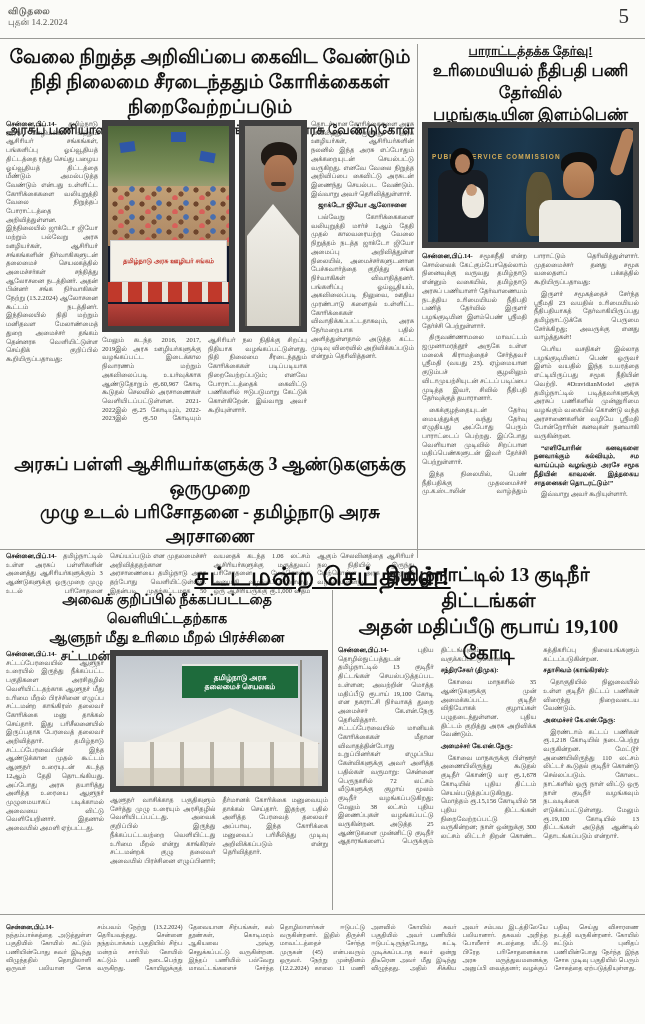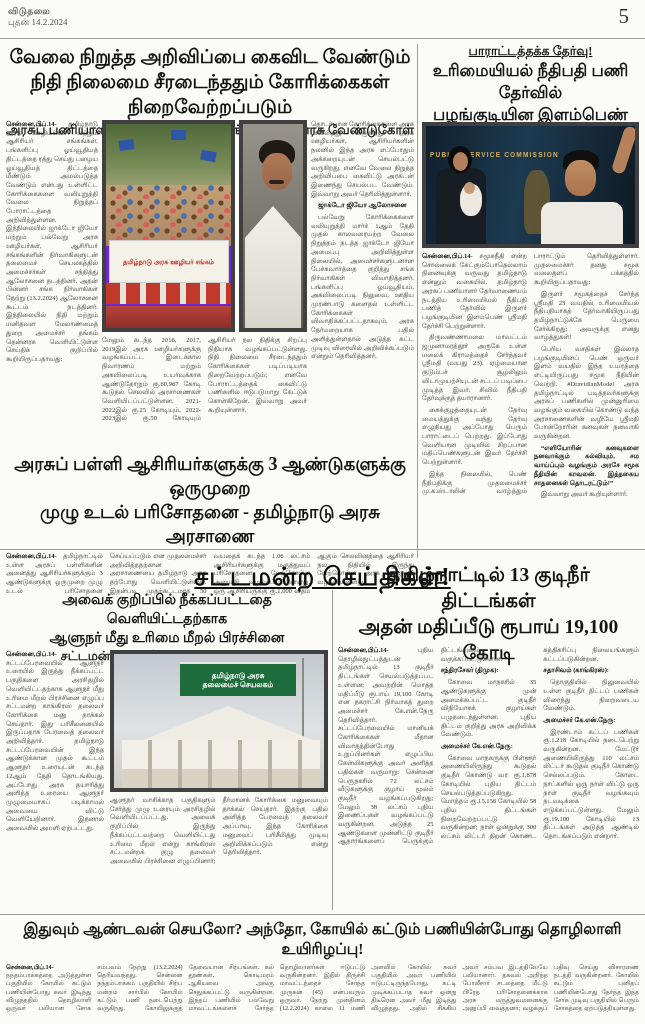--- a/index.html
+++ b/index.html
@@ -28,21 +28,21 @@
   .bt p{margin:0 0 3px 0;text-indent:7px;}
   .bt p.nohang{text-indent:0;}
   .dl{font-weight:bold;color:#101010;}
   .qhead{font-weight:bold;color:#101010;text-indent:0 !important;}
   .bquote{font-weight:bold;color:#161616;}
   .c2{column-count:2;column-gap:7px;}
   .c3{column-count:3;column-gap:7px;}
   .c4{column-count:4;column-gap:7px;}
   .c7{column-count:7;column-gap:6px;font-size:6.2px;}
   
-  .photo{position:absolute;overflow:hidden;background:#6d28d9;border:4px solid #404040;box-sizing:border-box;}
+  .photo{position:absolute;overflow:hidden;background:#0f172a;border:6px solid #404040;box-sizing:border-box;}
   .photo > div{position:absolute;}
   
   .pp-trees{inset:0 0 auto 0;height:34%;background:linear-gradient(180deg,#50693a,#7c8f5a 65%,#a8a67e);}
   .pp-crowd{top:30%;left:0;right:0;height:30%;background:linear-gradient(180deg,#c2a177,#ad8764);}
   .pp-crowd::before{content:"";position:absolute;inset:0;
     background-image:radial-gradient(circle at 7px 4px,#6d452c 2.2px,transparent 3px),
                      radial-gradient(circle at 19px 8px,#7a4e33 2.2px,transparent 3px),
                      radial-gradient(circle at 13px 12px,#d8605a 2.4px,transparent 3.2px),
                      radial-gradient(circle at 24px 3px,#4a6fae 2.4px,transparent 3.2px);
     background-size:27px 14px;}
@@ -227,19 +227,18 @@
       <p class="qhead">சதாசிவம் (காங்கிரஸ்):</p>
       <p>தொகுதியில் நிலுவையில் உள்ள குடிநீர் திட்டப் பணிகள் விரைந்து நிறைவடைய வேண்டும்.</p>
       <p class="qhead">அமைச்சர் கே.என்.நேரு:</p>
       <p>இரண்டாம் கட்டப் பணிகள் ரூ.1,218 கோடியில் நடைபெற்று வருகின்றன. மேட்டூர் அணையிலிருந்து 110 லட்சம் லிட்டர் கூடுதல் குடிநீர் கொண்டு செல்லப்படும். கோடை நாட்களில் ஒரு நாள் விட்டு ஒரு நாள் குடிநீர் வழங்கவும் நடவடிக்கை எடுக்கப்பட்டுள்ளது. மேலும் ரூ.19,100 கோடியில் 13 திட்டங்கள் அடுத்த ஆண்டில் தொடங்கப்படும் என்றார்.</p>
     </div>
   </div>
 
   <div class="hline" style="top:914px;"></div>
 
   <div class="abs" style="left:6px;top:919px;width:633px;height:102px;">
-    <div class="hl hl-15">இதுவும் ஆண்டவன் செயலோ? அந்தோ, கோயில் கட்டும் பணியின்போது தொழிலாளி உயிரிழப்பு!</div>
     <div class="bt c7" style="margin-top:4px;height:74px;">
       <p class="nohang"><span class="dl">சென்னை,பிப்.14-</span> <span>நந்தம்பாக்கத்தை அடுத்துள்ள பகுதியில் கோயில் கட்டும் பணியின்போது சுவர் இடிந்து விழுந்ததில் தொழிலாளி ஒருவர் பலியான சோக சம்பவம் நேற்று (13.2.2024) தெரியவந்தது. சென்னை நந்தம்பாக்கம் பகுதியில் சிற்ப மன்றம் சார்பில் கோயில் கட்டும் பணி நடைபெற்று வருகிறது. கோயிலுக்குத் தேவையான சிற்பங்கள், கல் தூண்கள், கொடிமரம் ஆகியவை அங்கு செதுக்கப்பட்டு வருகின்றன. இந்தப் பணியில் பல்வேறு மாவட்டங்களைச் சேர்ந்த தொழிலாளர்கள் ஈடுபட்டு வருகின்றனர். இதில் திருச்சி மாவட்டத்தைச் சேர்ந்த முருகன் (45) என்பவரும் ஒருவர். நேற்று முன்தினம் (12.2.2024) காலை 11 மணி அளவில் கோயில் சுவர் பகுதியில் அவர் பணியில் ஈடுபட்டிருந்தபோது, கட்டி முடிக்கப்படாத சுவர் ஒன்று திடீரென அவர் மீது இடிந்து விழுந்தது. அதில் சிக்கிய அவர் சம்பவ இடத்திலேயே பலியானார். தகவல் அறிந்த போலீசார் சடலத்தை மீட்டு பிரேத பரிசோதனைக்காக அரசு மருத்துவமனைக்கு அனுப்பி வைத்தனர்; வழக்குப் பதிவு செய்து விசாரணை நடத்தி வருகின்றனர். கோயில் கட்டும் புனிதப் பணியின்போது நேர்ந்த இந்த சோக முடிவு பகுதியில் பெரும் சோகத்தை ஏற்படுத்தியுள்ளது.</span></p>
     </div>
   </div>
 
 </div>
 
 </body></html>

